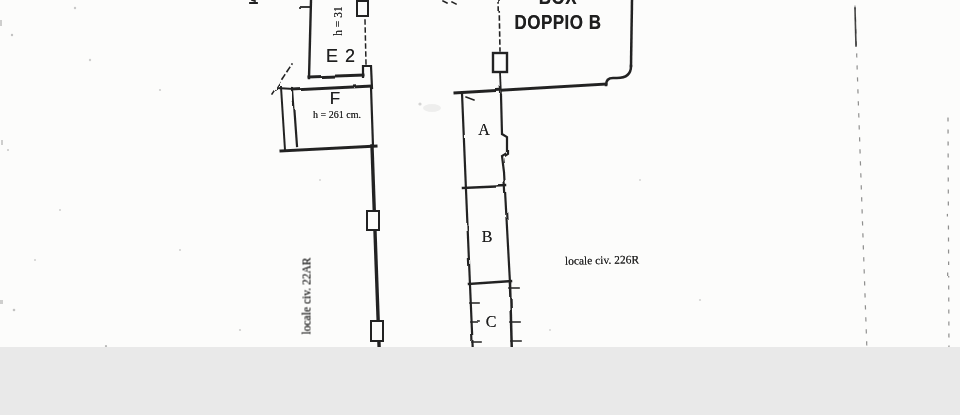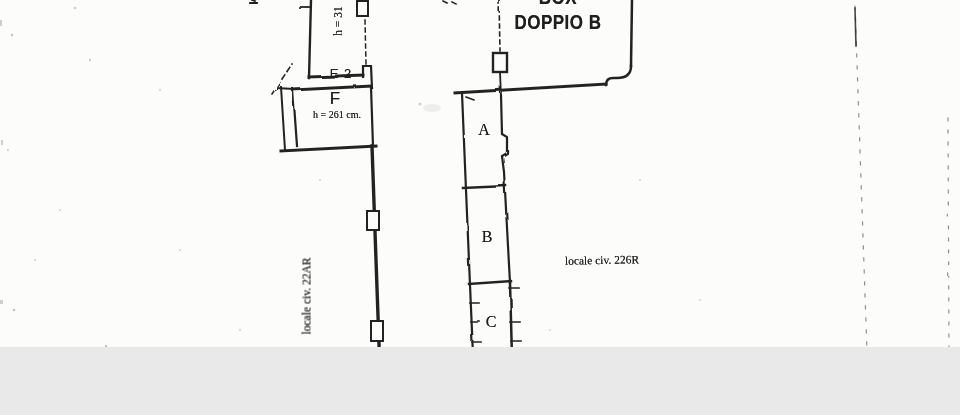--- a/index.html
+++ b/index.html
@@ -15,21 +15,21 @@
     white-space:nowrap;
   }
   .sans{font-family:"Liberation Sans", sans-serif;}
   .serif{font-family:"Liberation Serif", serif;}
   .box-title{
     left:498px;top:-14px;width:120px;text-align:center;
     font-family:"Liberation Sans", sans-serif;
     font-size:17px;font-weight:600;letter-spacing:.5px;line-height:21px;
     transform:scaleY(1.15);transform-origin:top center;
   }
-  .e2{left:320px;top:46px;width:42px;text-align:center;font-size:13px;font-weight:500;letter-spacing:1px;margin-top:20px;}
+  .e2{left:320px;top:46px;width:42px;text-align:center;font-size:18px;font-weight:500;letter-spacing:1px;}
   .e2h{left:318px;top:15px;width:40px;text-align:center;font-size:11.5px;transform:rotate(-90deg);}
   .fl{left:322px;top:89px;width:26px;text-align:center;font-size:17px;font-weight:500;}
   .fh{left:296px;top:109px;width:82px;text-align:center;font-size:10px;}
   .ra{left:473px;top:121px;width:22px;text-align:center;font-size:16px;}
   .rb{left:476px;top:228px;width:22px;text-align:center;font-size:16px;}
   .rc{left:480px;top:313px;width:22px;text-align:center;font-size:16px;}
   .locR{left:554px;top:254px;width:96px;text-align:center;font-size:11.5px;transform:rotate(-1.2deg);}
   .locL{left:258px;top:290px;width:97px;text-align:center;font-size:11.5px;transform:rotate(-90deg);}
   .blt{left:114px;top:383px;width:88px;text-align:center;font-size:12.5px;font-weight:600;transform:rotate(-90deg);}
 </style>

